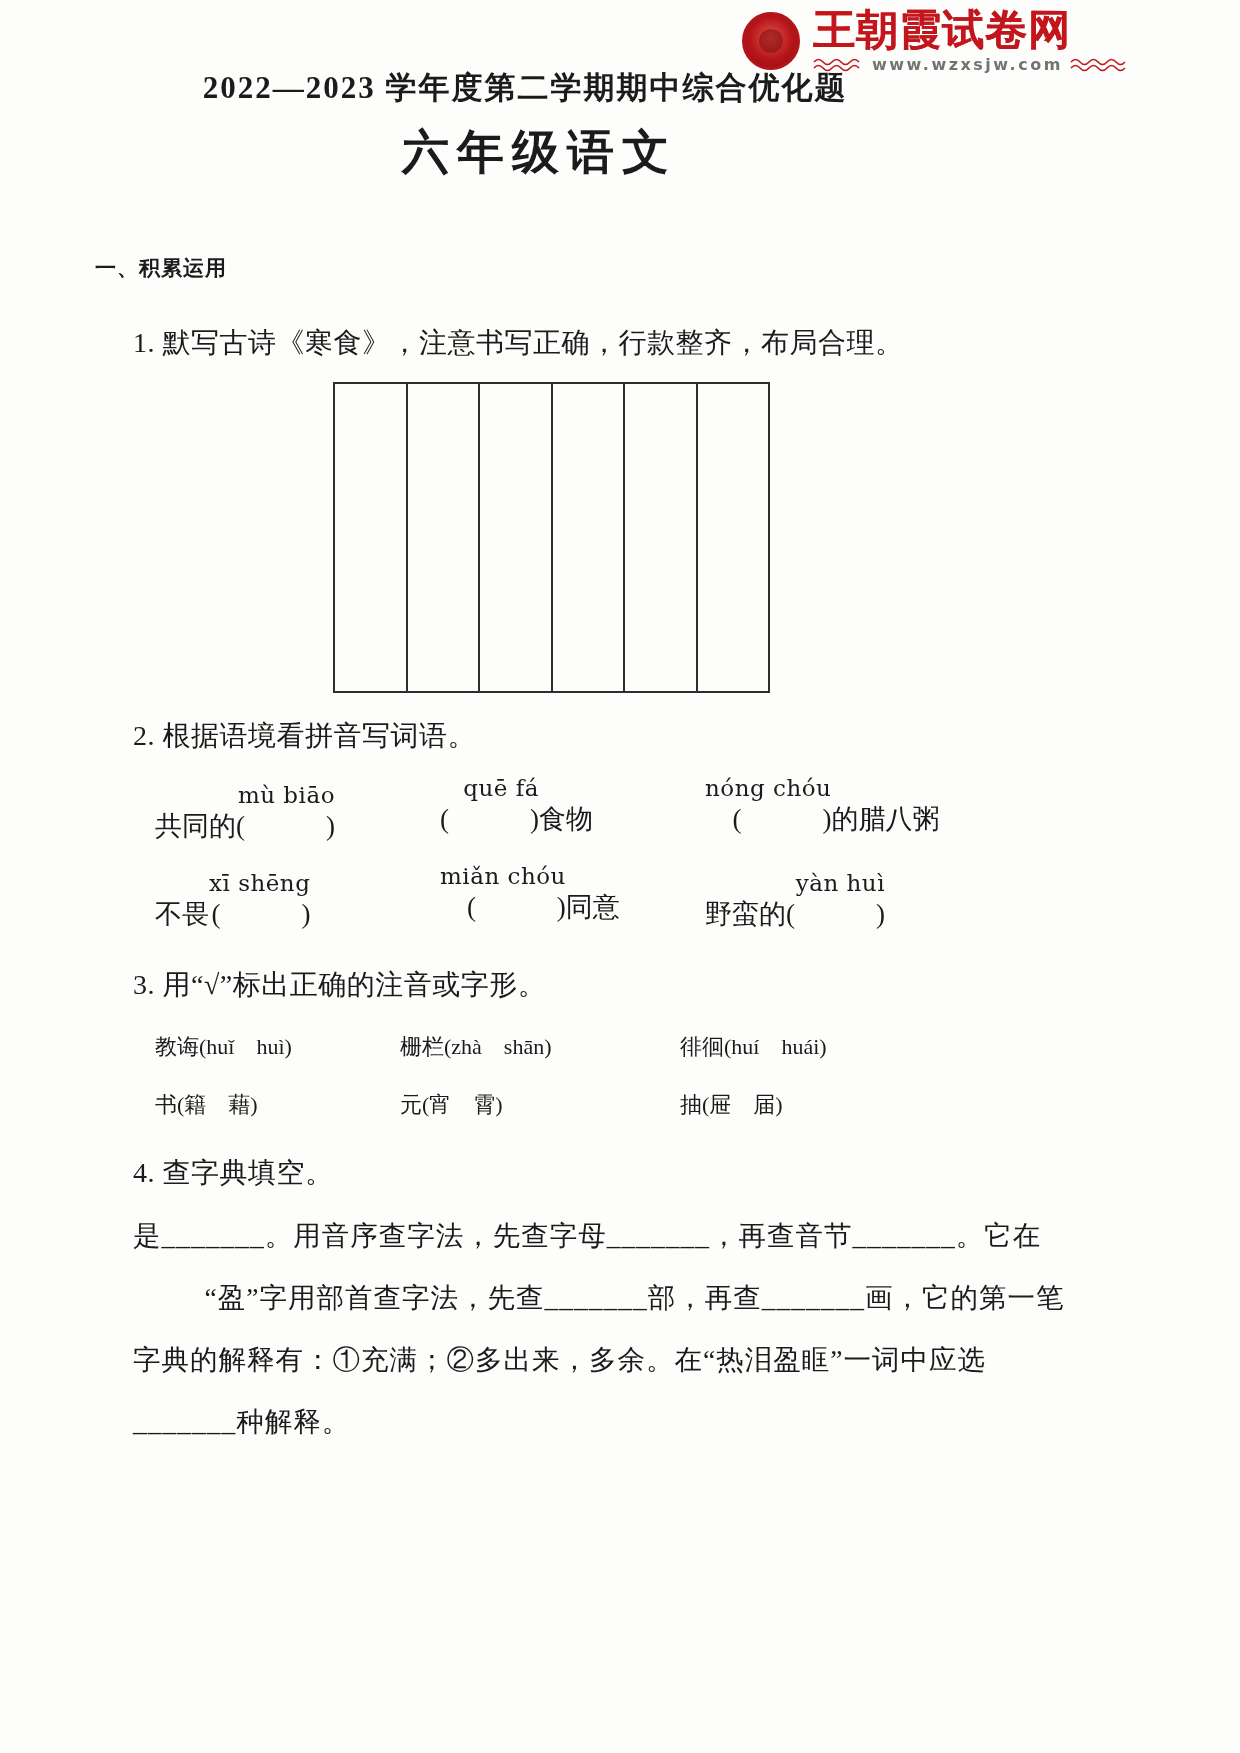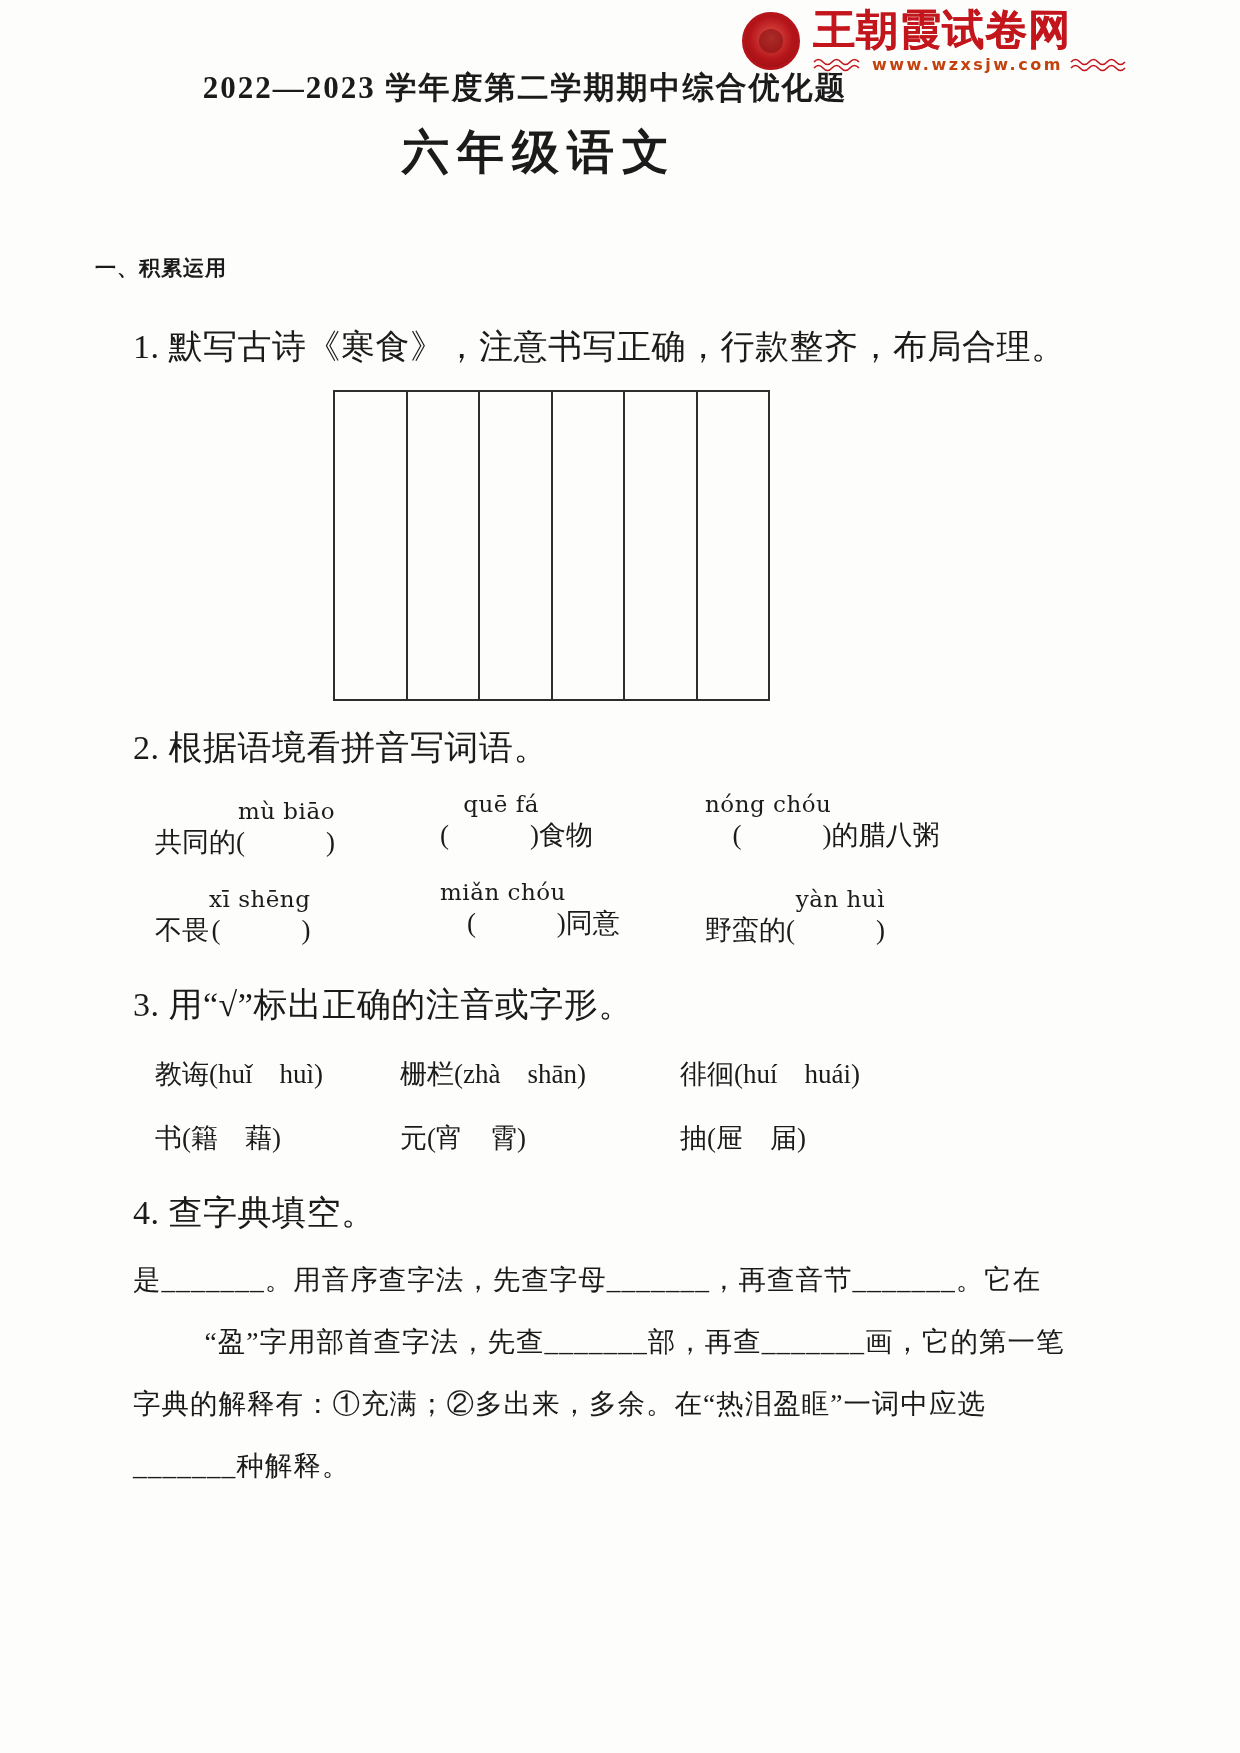--- a/index.html
+++ b/index.html
@@ -31,35 +31,35 @@
   }
   .logo-text { display: flex; flex-direction: column; }
   .logo-name {
     font-size: 42px; font-weight: 900; color: #c3161c;
     letter-spacing: 1px; line-height: 1.05;
     text-shadow: .6px 0 #c3161c;
     white-space: nowrap;
   }
   .logo-url-row { display: flex; align-items: center; gap: 7px; margin-top: 3px; }
   .logo-url {
-    color: #c2410c; font-family: "DejaVu Sans", sans-serif;
+    color: #737373; font-family: "DejaVu Sans", sans-serif;
     font-size: 16px; font-weight: bold; letter-spacing: 2.5px; white-space: nowrap;
   }
   .wave { display: block; flex: 0 0 auto; }
 
   
   .titles { width: 1050px; margin-top: 67px; text-align: center; }
   .title1 { font-size: 31px; font-weight: 700; letter-spacing: 2px; }
   .title2 { font-size: 47px; font-weight: 700; letter-spacing: 8px; margin-top: 12px; padding-left: 29px; }
 
   
   .content { padding: 0 100px 0 95px; }
   .sec-heading { margin-top: 70px; font-size: 21px; font-weight: 700; letter-spacing: 1px; }
 
-  .q-label { font-size: 34px; margin-left: 38px; letter-spacing: .5px; }
+  .q-label { font-size: 28px; margin-left: 38px; letter-spacing: .5px; }
   .q1 .q-label { margin-top: 42px; }
 
   .poem-grid {
     margin: 20px 0 0 238px;
     width: 437px; height: 311px;
     display: flex;
     border: 2px solid #2e2e2e;
     background: #fdfdfb;
   }
   .poem-grid .cell { flex: 1; border-right: 2px solid #2e2e2e; }
@@ -73,21 +73,21 @@
   .py-item { display: inline-flex; align-items: flex-end; }
   .stack { display: inline-flex; flex-direction: column; align-items: flex-end; }
   .pinyin {
     font-family: "DejaVu Serif", serif;
     font-size: 23px; line-height: 1.2; letter-spacing: .5px;
     white-space: nowrap;
   }
   .pre, .post, .paren { font-size: 27px; line-height: 1.25; white-space: nowrap; }
 
   .q3 { margin-top: 34px; }
-  .opt-row { display: flex; margin: 28px 0 0 60px; font-size: 27px; }
+  .opt-row { display: flex; margin: 28px 0 0 60px; font-size: 22px; }
   .opt-row .o1 { width: 245px; }
   .opt-row .o2 { width: 280px; }
   .opt-row .o3 { flex: 1; }
 
   .q4 { margin-top: 34px; }
   .q4 .para { margin-left: 38px; margin-top: 4px; }
   .para-line { font-size: 27.5px; margin-top: 26px; letter-spacing: 1px; }
   .para-line.indent { text-indent: 2.6em; }
 </style>
 </head>

